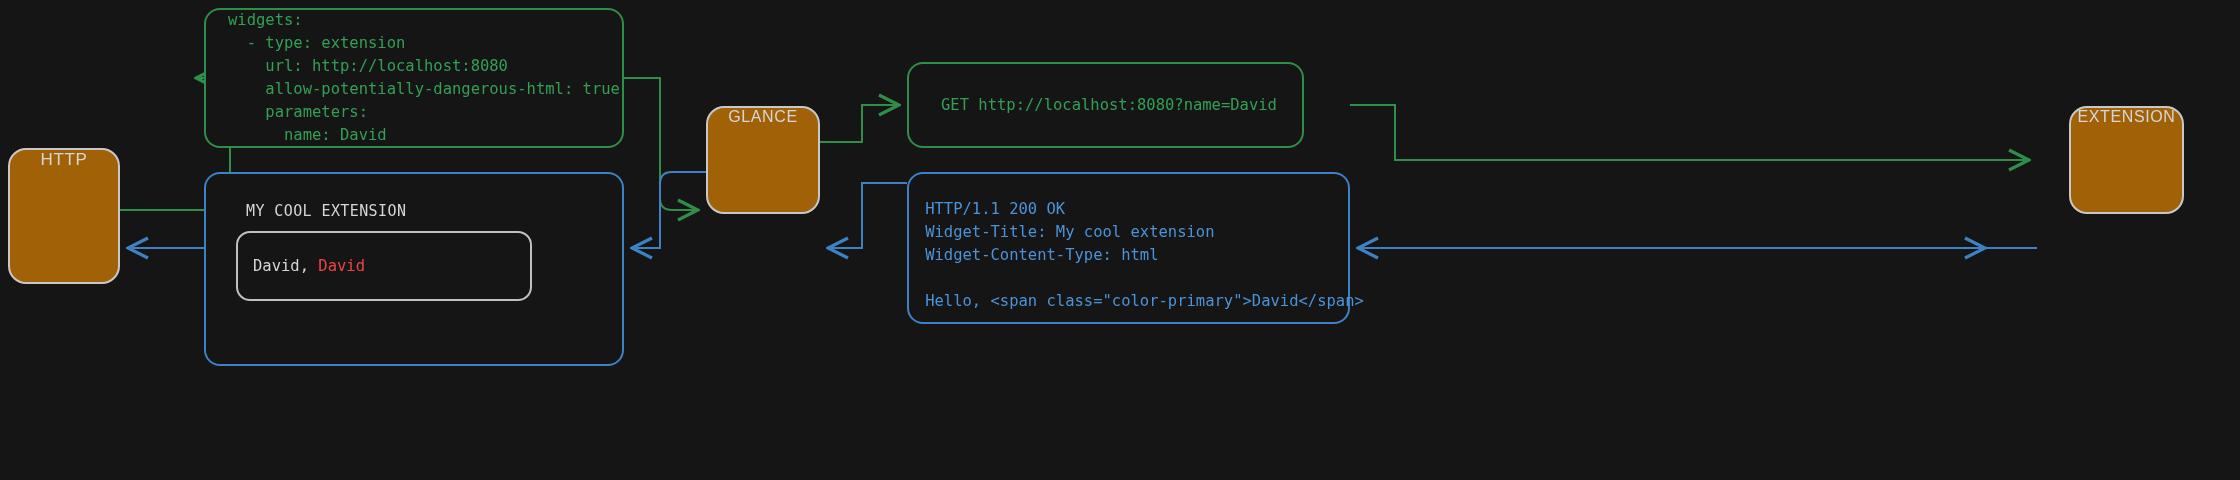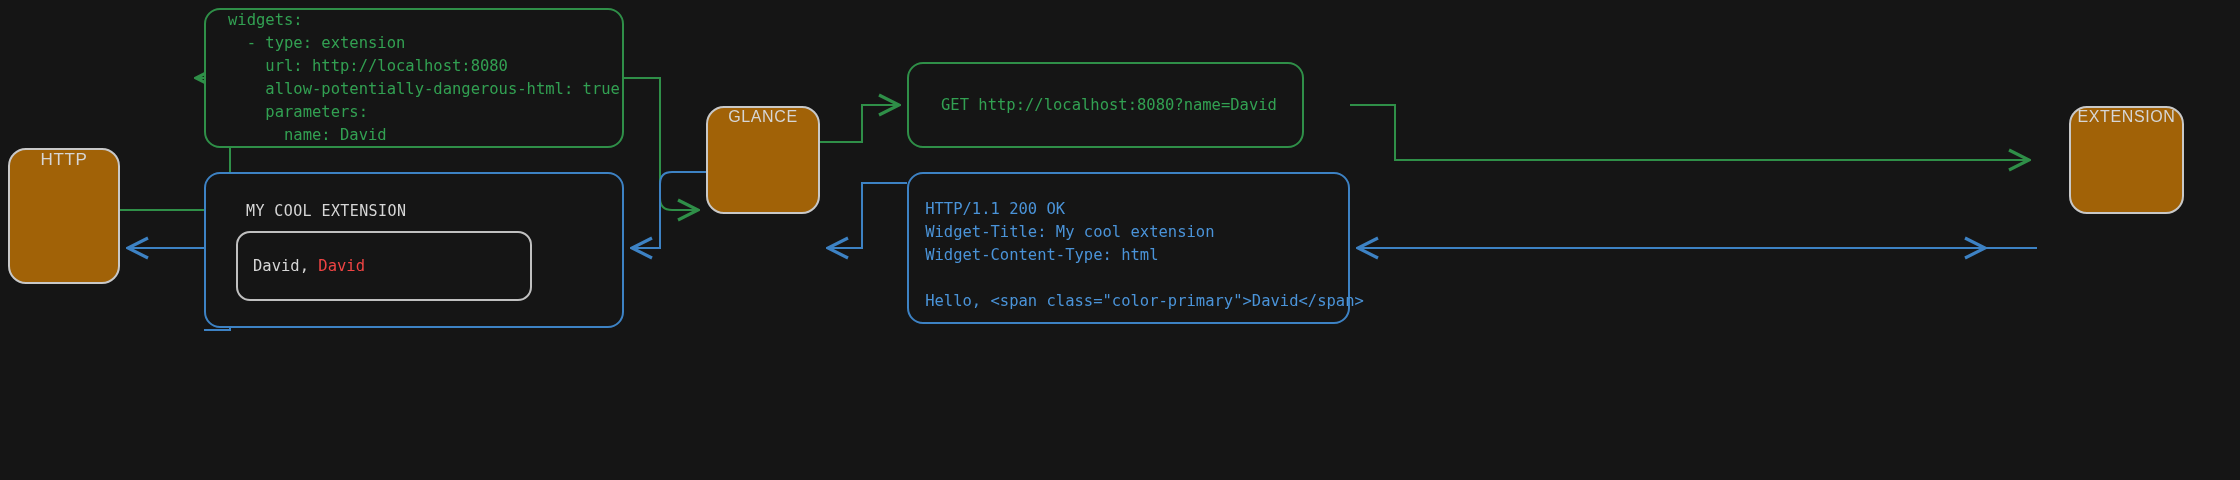--- a/index.html
+++ b/index.html
@@ -81,21 +81,21 @@
 
   #box-response {
     left: 907px; top: 172px; width: 443px; height: 152px;
     align-items: flex-start;
   }
   #box-response .code { padding-left: 32px; padding-top: 24px; }
 
   
   #box-widget {
     position: absolute;
-    left: 204px; top: 172px; width: 420px; height: 156px;
+    left: 204px; top: 172px; width: 420px; height: 194px;
     box-sizing: border-box;
     border: 2px solid #3d82c4;
     border-radius: 16px;
     background: #151515;
   }
   #widget-title {
     position: absolute;
     left: 40px;
     top: 28px;
     font-family: "DejaVu Sans Mono", monospace;

